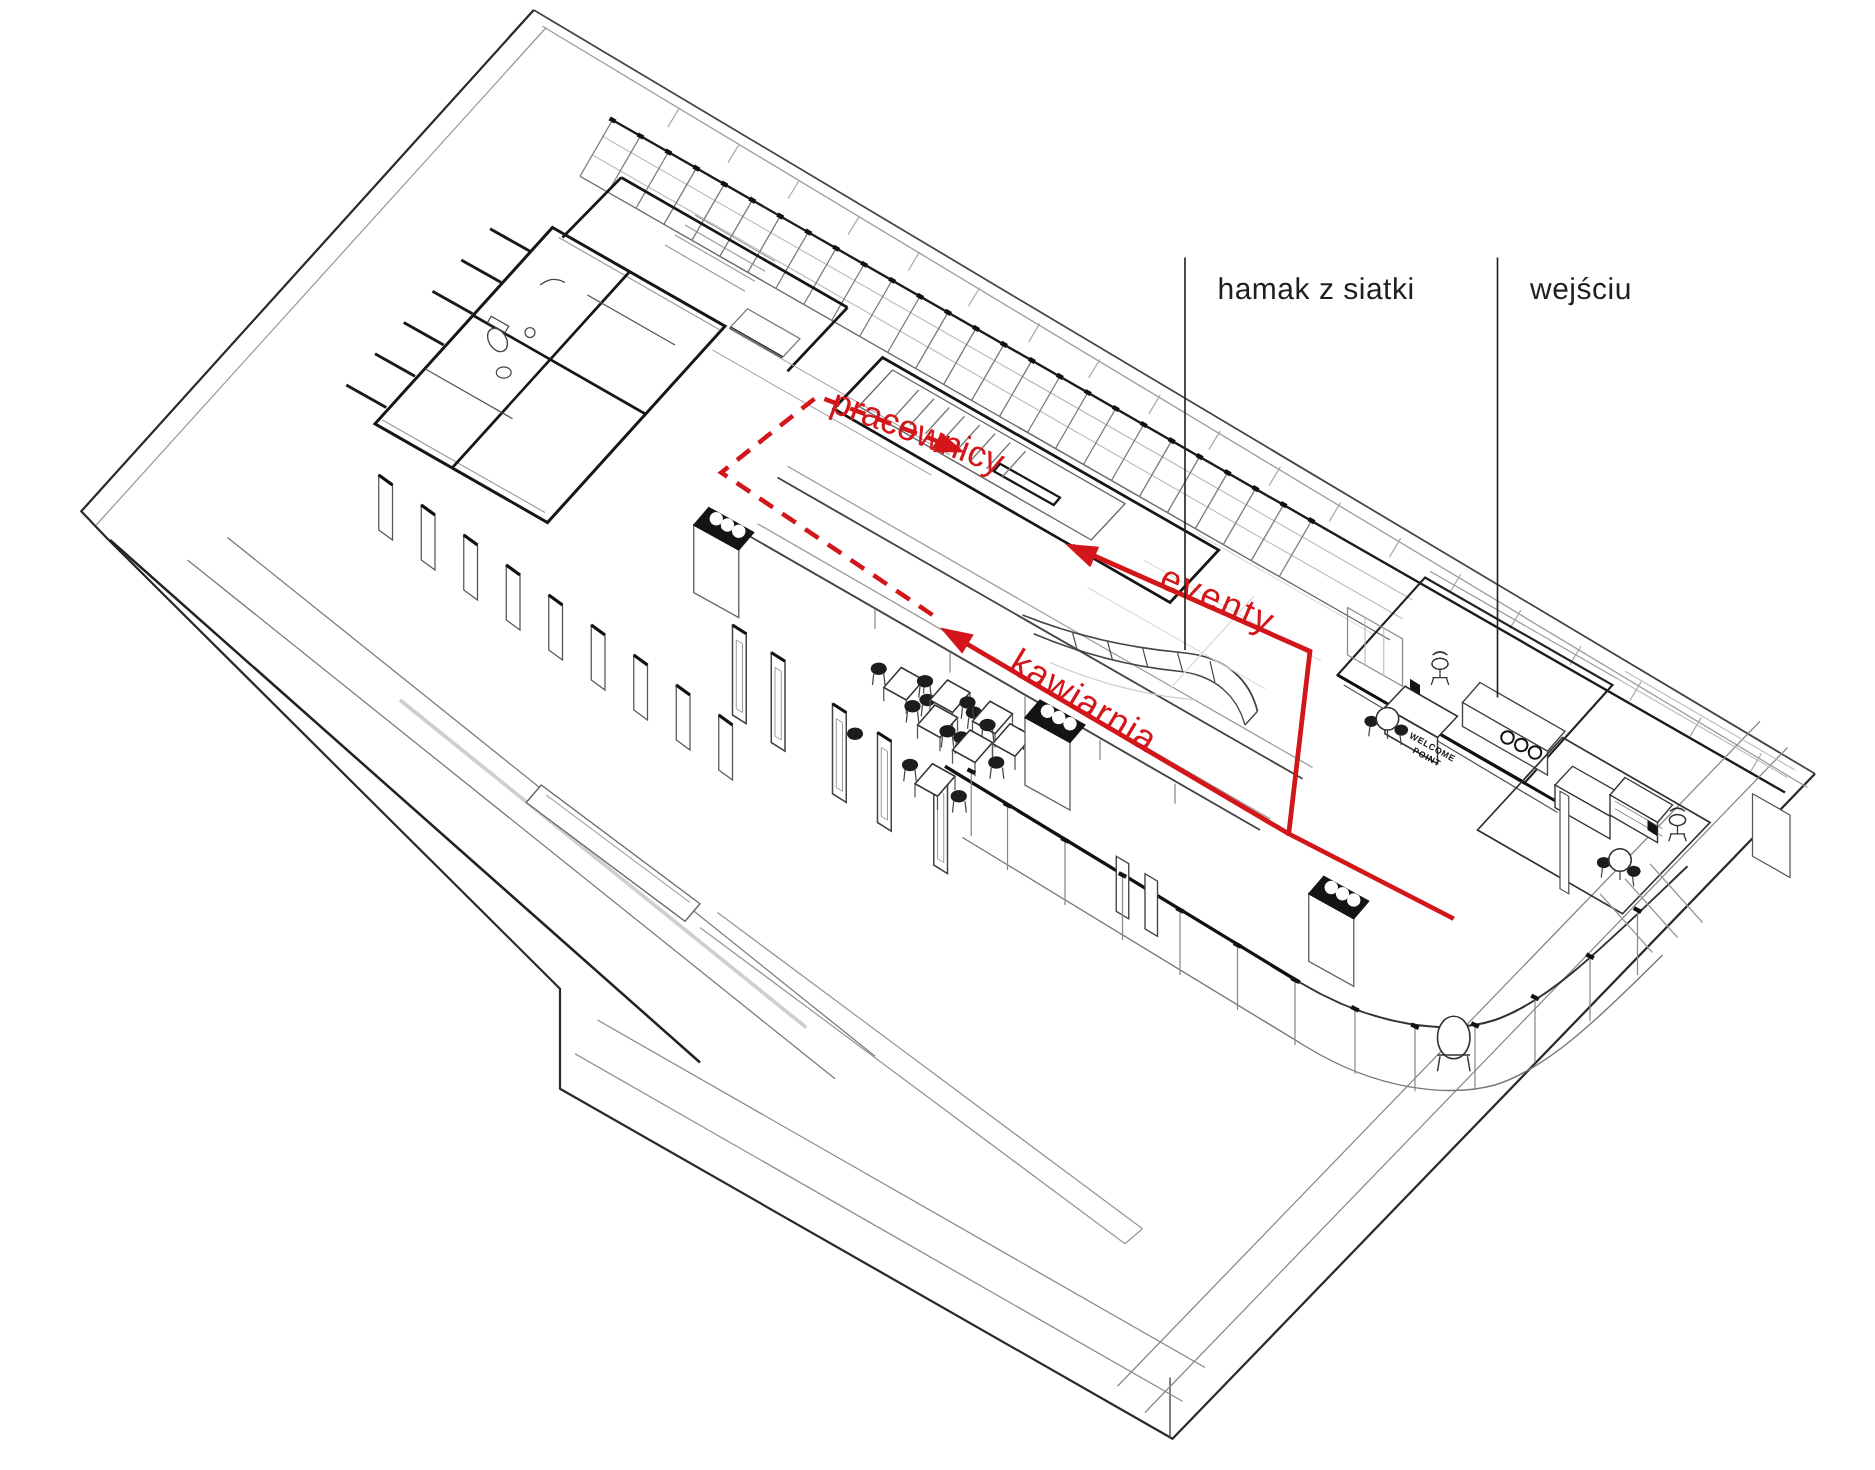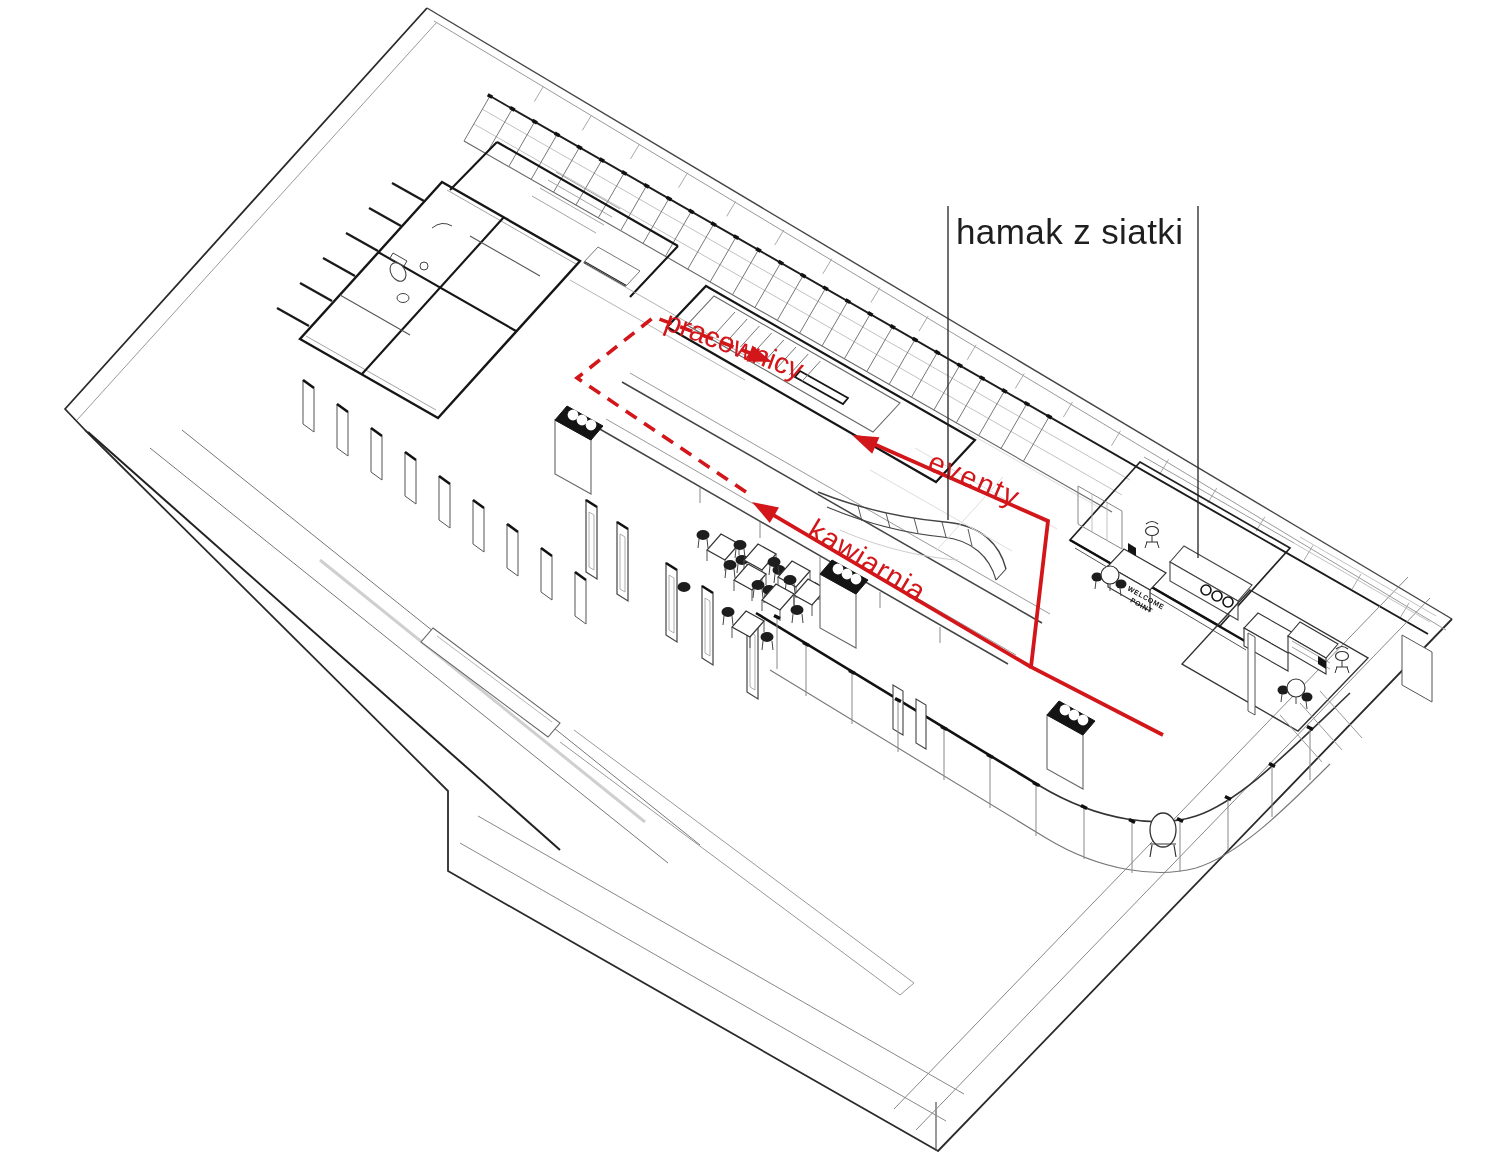--- a/index.html
+++ b/index.html
@@ -2,22 +2,22 @@
 <html style="--route_red: #d2161a; --ink: #1f1f1f; --paper: #ffffff;"><head>
 <meta charset="utf-8">
 <style>
   html,body{margin:0;padding:0;background:#fff;}
   .canvas{
     position:relative;width:1500px;height:1176px;background:var(--paper,#fff);
     font-family:"Liberation Sans",sans-serif;overflow:hidden;
   }
   svg.plan{position:absolute;left:0;top:0;}
   .anno{
-    position:absolute;color:var(--ink,#1f1f1f);font-size:35px;letter-spacing:.4px;
-    line-height:41px;white-space:nowrap;
+    position:absolute;color:var(--ink,#1f1f1f);font-size:24px;letter-spacing:.4px;
+    line-height:41px;white-space:nowrap;margin-left:18px;
   }
   .red-text{fill:var(--route_red,#d2161a);font-family:"Liberation Sans",sans-serif;}
   .red-stroke{stroke:var(--route_red,#d2161a);}
   .red-fill{fill:var(--route_red,#d2161a);}
   .sign-text{fill:#151515;font-family:"Liberation Sans",sans-serif;font-weight:bold;}
 </style>
 </head>
 <body>
 
 <div class="canvas">
@@ -365,14 +365,15 @@
   </g>
 
   <g stroke="#222" stroke-width="1.3">
     <line x1="948" y1="206" x2="948" y2="520"></line>
     <line x1="1198" y1="206" x2="1198" y2="558"></line>
   </g>
 </svg>
 
 <div class="anno" style="left:956px;top:211px">hamak z siatki</div>
 <div class="anno" style="left:1206px;top:211px">
+  <span style="display:block">wejściu</span>
 </div>
 </div>
 
 </body></html>

